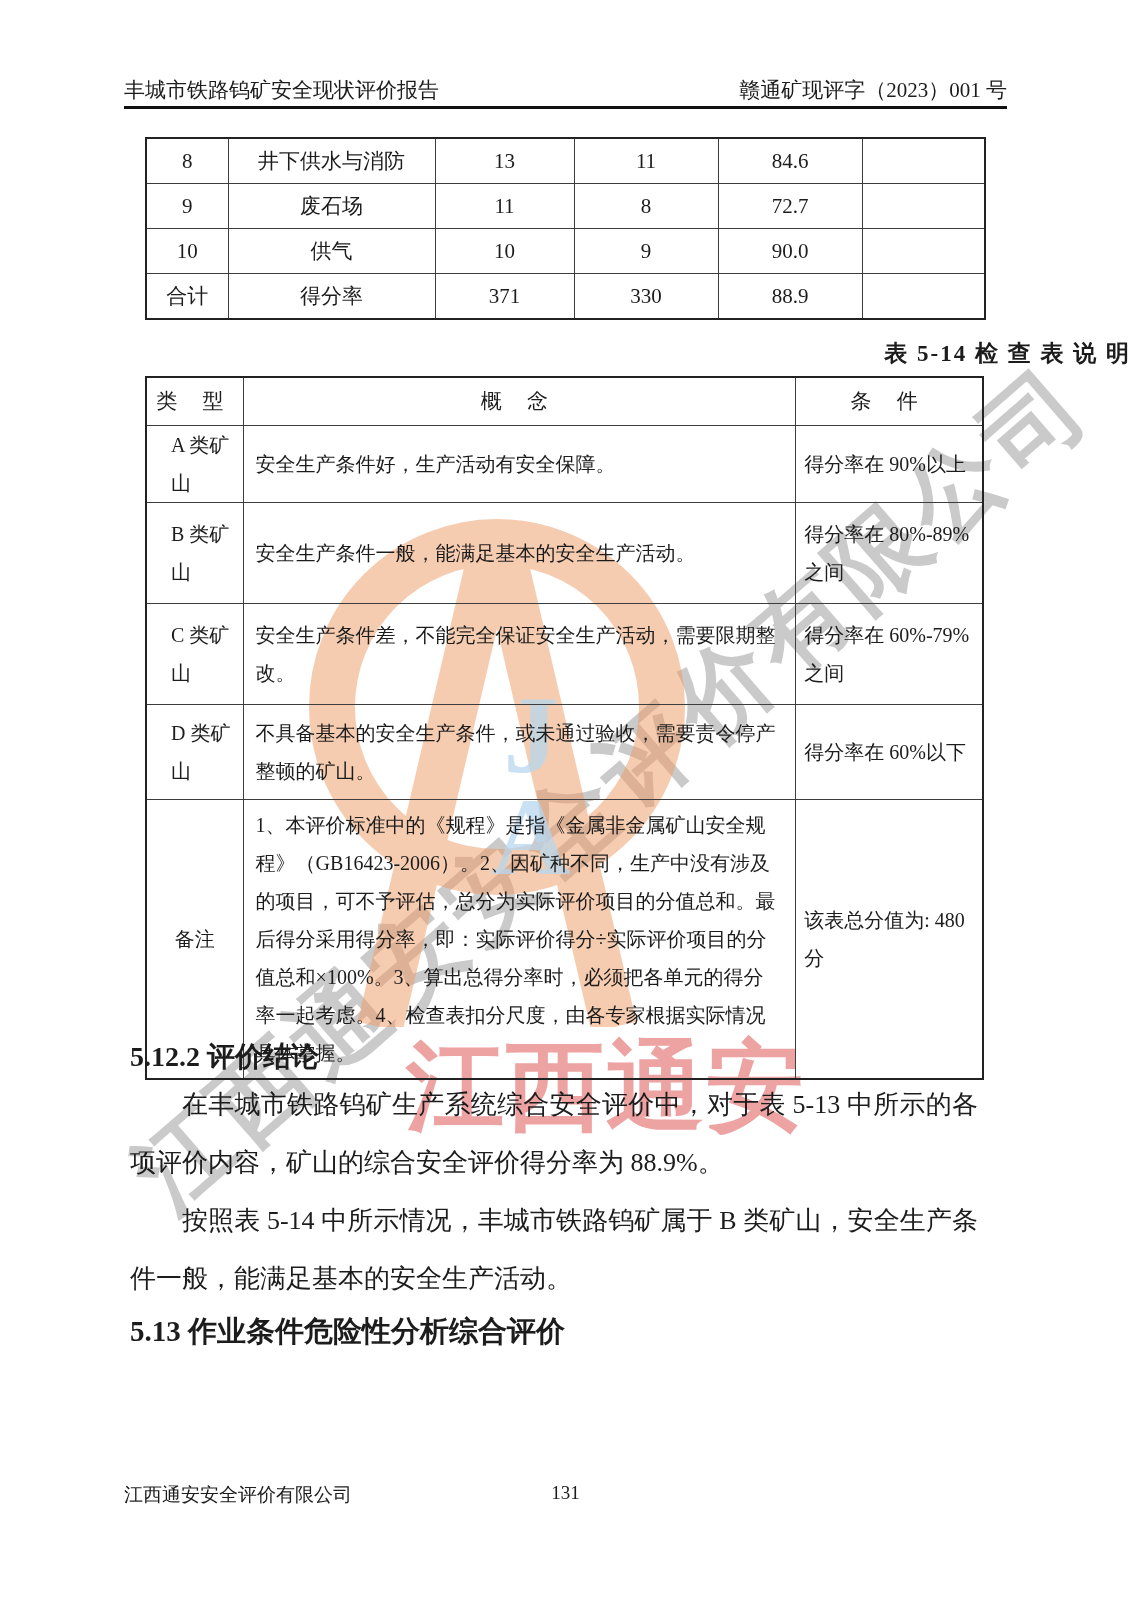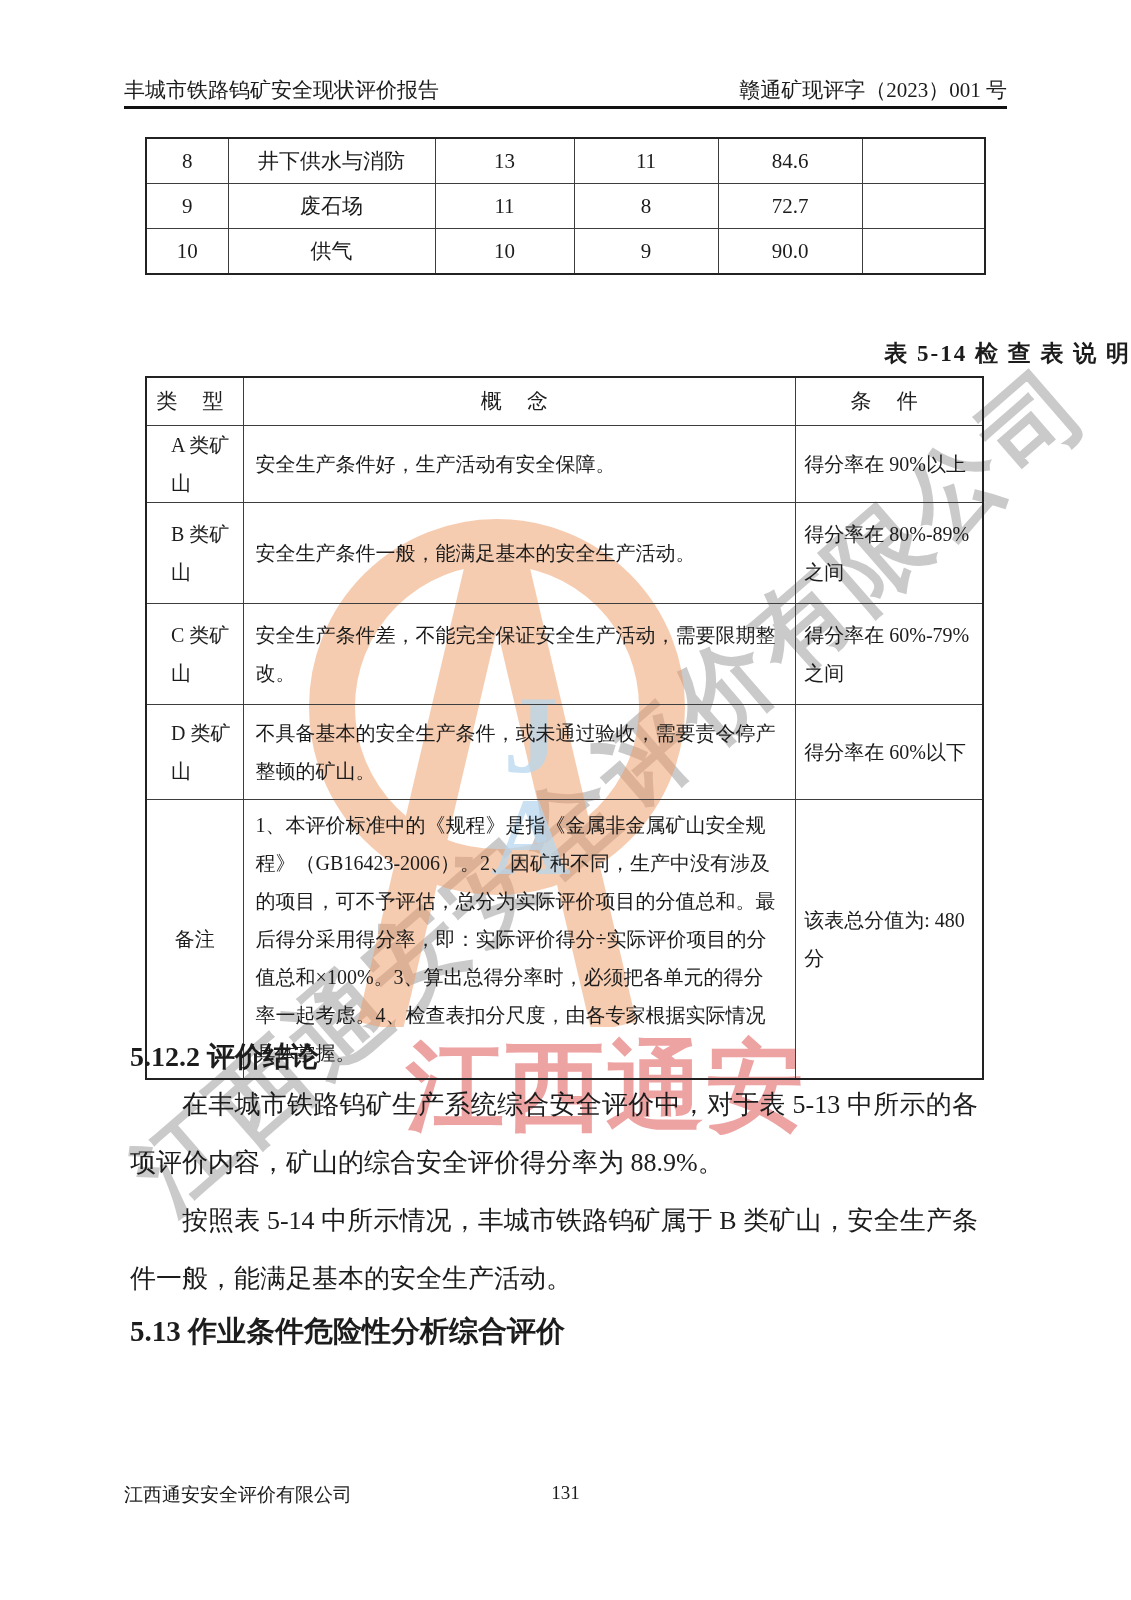--- a/index.html
+++ b/index.html
@@ -103,20 +103,28 @@
           <td></td>
         </tr>
         <tr>
           <td>10</td>
           <td>供气</td>
           <td>10</td>
           <td>9</td>
           <td>90.0</td>
           <td></td>
         </tr>
+        <tr>
+          <td>合计</td>
+          <td>得分率</td>
+          <td>371</td>
+          <td>330</td>
+          <td>88.9</td>
+          <td></td>
+        </tr>
       </tbody>
     </table>
 
     <div class="t514-title">表 5-14 检 查 表 说 明</div>
 
     <table class="tbl t514">
       <colgroup>
           <col style="width:97px">
           <col style="width:552px">
           <col style="width:187px">

